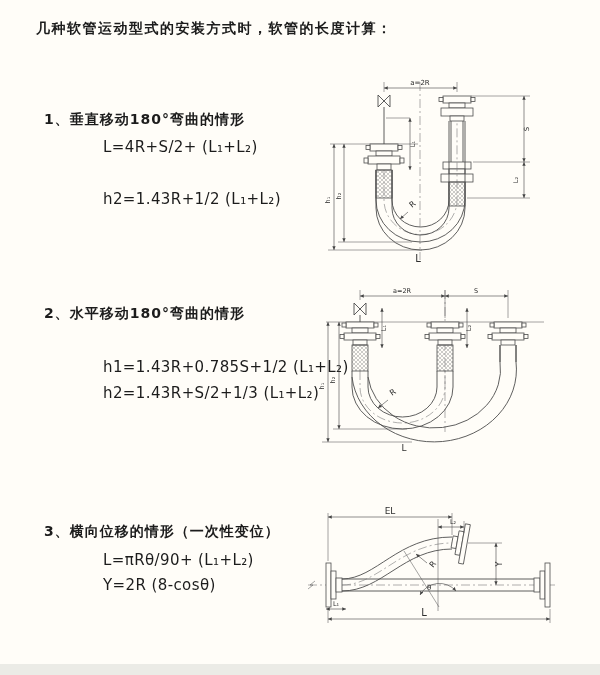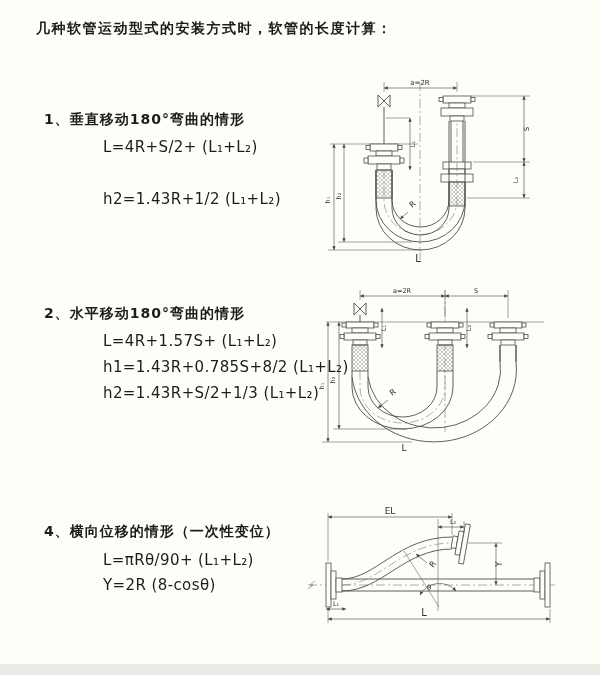--- a/index.html
+++ b/index.html
@@ -100,22 +100,21 @@
     <text class="t7" x="217" y="55" transform="rotate(-90 217 55)" text-anchor="middle">S</text>
     <text class="t6" x="206" y="106" transform="rotate(-90 206 106)" text-anchor="middle">L₂</text>
     <text class="t6" x="103" y="70" transform="rotate(-90 103 70)" text-anchor="middle">L₁</text>
     <text class="t6" x="18" y="126" transform="rotate(-90 18 126)" text-anchor="middle">h₁</text>
     <text class="t6" x="29" y="122" transform="rotate(-90 29 122)" text-anchor="middle">h₂</text>
     <text class="t8" x="100" y="134" transform="rotate(-40 100 134)">R</text>
     <text class="t10" x="106" y="188" text-anchor="middle">L</text>
   </svg>
 
   <div class="heading" style="top:305px">2、水平移动180°弯曲的情形</div>
-  <div class="formula" style="top:332px">L=4R+1.57S+ (L₁+L₂)</div>
-  <div class="formula" style="top:358px">h1=1.43R+0.785S+8/2 (L₁+L₂)</div>
+  <div class="formula" style="top:358px">h1=1.43R+0.785S+1/2 (L₁+L₂)</div>
   <div class="formula" style="top:384px">h2=1.43R+S/2+1/3 (L₁+L₂)</div>
 
   <svg class="diag" style="left:312px;top:282px" width="285" height="175" viewBox="0 0 285 175">
     <defs>
       <marker id="ar2" viewBox="0 0 10 10" refX="9" refY="5" markerWidth="7" markerHeight="7" orient="auto-start-reverse">
         <path d="M0,1 L9,5 L0,9 z" fill="#444"></path>
       </marker>
       <pattern id="hx2" width="4" height="4" patternUnits="userSpaceOnUse">
         <path d="M0,0 L4,4 M4,0 L0,4" stroke="#999" stroke-width="0.5"></path>
       </pattern>
@@ -186,21 +185,21 @@
     <text class="t6" x="90" y="11" text-anchor="middle">a=2R</text>
     <text class="t6" x="164" y="11" text-anchor="middle">S</text>
     <text class="t6" x="74" y="46" transform="rotate(-90 74 46)" text-anchor="middle">L₁</text>
     <text class="t6" x="159" y="46" transform="rotate(-90 159 46)" text-anchor="middle">L₂</text>
     <text class="t6" x="12" y="104" transform="rotate(-90 12 104)" text-anchor="middle">h₁</text>
     <text class="t6" x="23" y="98" transform="rotate(-90 23 98)" text-anchor="middle">h₂</text>
     <text class="t8" x="80" y="114" transform="rotate(-35 80 114)">R</text>
     <text class="t9" x="92" y="169" text-anchor="middle">L</text>
   </svg>
 
-  <div class="heading" style="top:523px">4、横向位移的情形（一次性变位）</div>
+  <div class="heading" style="top:523px">3、横向位移的情形（一次性变位）</div>
   <div class="formula" style="top:551px">L=πRθ/90+ (L₁+L₂)</div>
   <div class="formula" style="top:576px">Y=2R (8-cosθ)</div>
 
   <svg class="diag" style="left:306px;top:505px" width="290" height="140" viewBox="0 0 290 140">
     <defs>
       <marker id="ar3" viewBox="0 0 10 10" refX="9" refY="5" markerWidth="7" markerHeight="7" orient="auto-start-reverse">
         <path d="M0,1 L9,5 L0,9 z" fill="#444"></path>
       </marker>
     </defs>
     <g>

